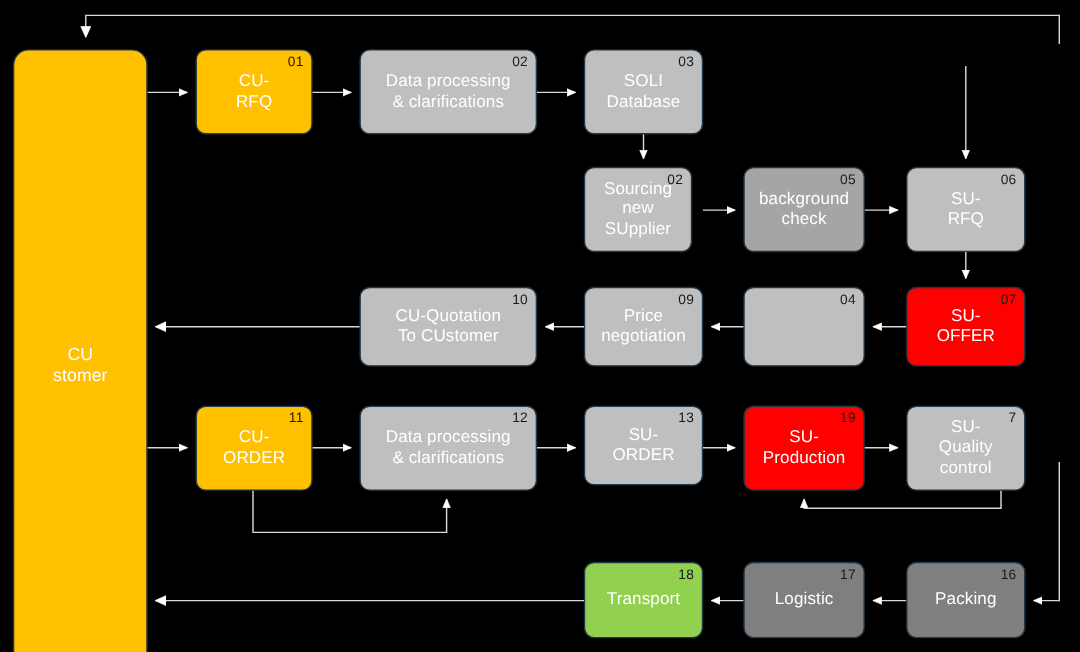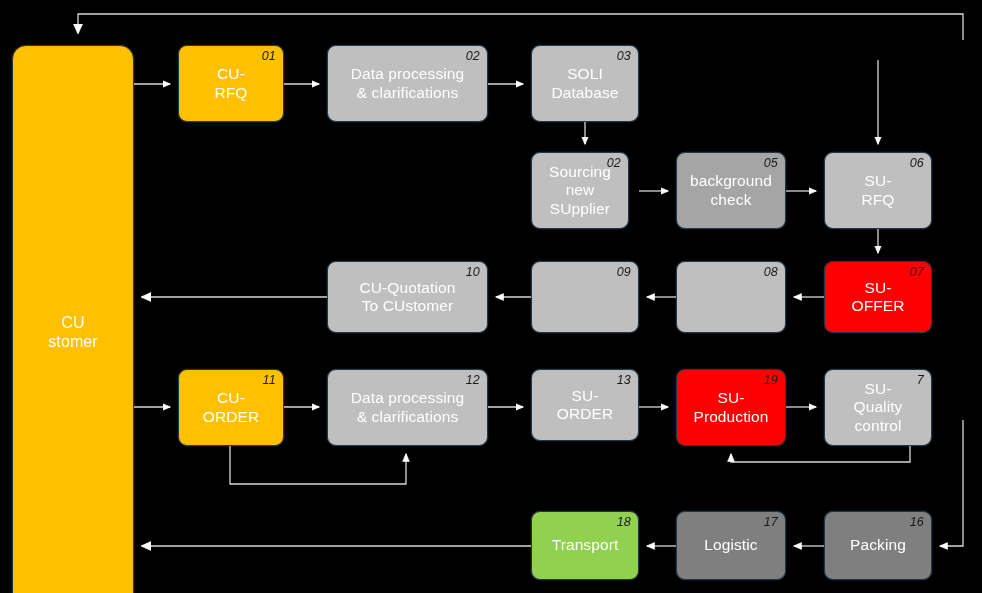--- a/index.html
+++ b/index.html
@@ -46,21 +46,20 @@
     letter-spacing: 0.1px;
   }
   .node .num {
     position: absolute;
     top: 3px;
     right: 7px;
     font-size: 12.5px;
     color: #1A1A1A;
     font-weight: 400;
     letter-spacing: 0.2px;
-    font-style: italic;
   }
   .node.customer {
     border-radius: 14px;
   }
   .node.customer .label {
     font-size: 16px;
   }
 </style>
 </head>
 <body>
@@ -213,23 +212,25 @@
         <span class="label">SU-
 RFQ</span>
         <span class="num">06</span>
       </div>
       <div class="node" style="left: 824px; top: 261px; width: 108px; height: 72px; background: rgb(255, 0, 0);">
         <span class="label">SU-
 OFFER</span>
         <span class="num">07</span>
       </div>
       <div class="node" style="left: 676px; top: 261px; width: 110px; height: 72px; background: rgb(191, 191, 191);">
-        <span class="num">08</span>
+        <span class="num">04</span>
       </div>
       <div class="node" style="left: 531px; top: 261px; width: 108px; height: 72px; background: rgb(191, 191, 191);">
+        <span class="label">Price
+negotiation</span>
         <span class="num">09</span>
       </div>
       <div class="node" style="left: 327px; top: 261px; width: 161px; height: 72px; background: rgb(191, 191, 191);">
         <span class="label">CU-Quotation
 To CUstomer</span>
         <span class="num">10</span>
       </div>
       <div class="node" style="left: 178px; top: 369px; width: 106px; height: 77px; background: rgb(255, 192, 0);">
         <span class="label">CU-
 ORDER</span>

